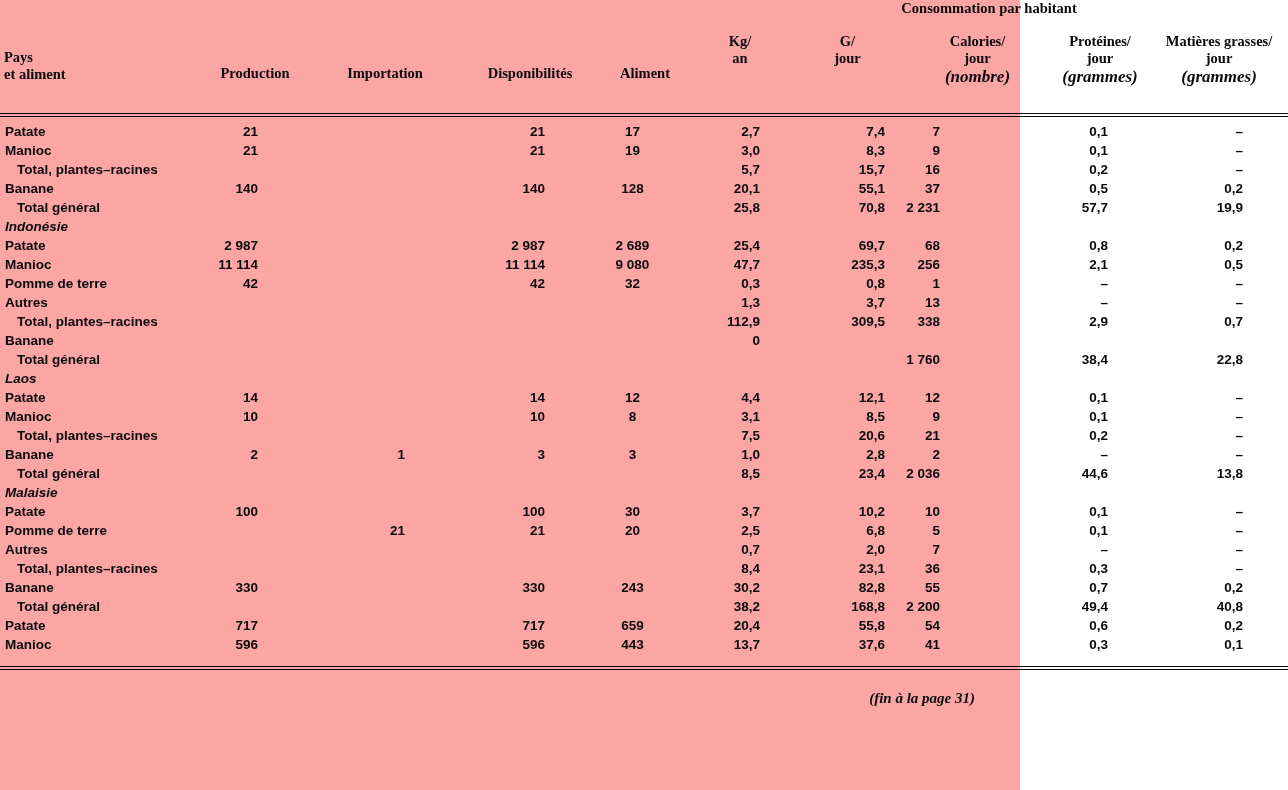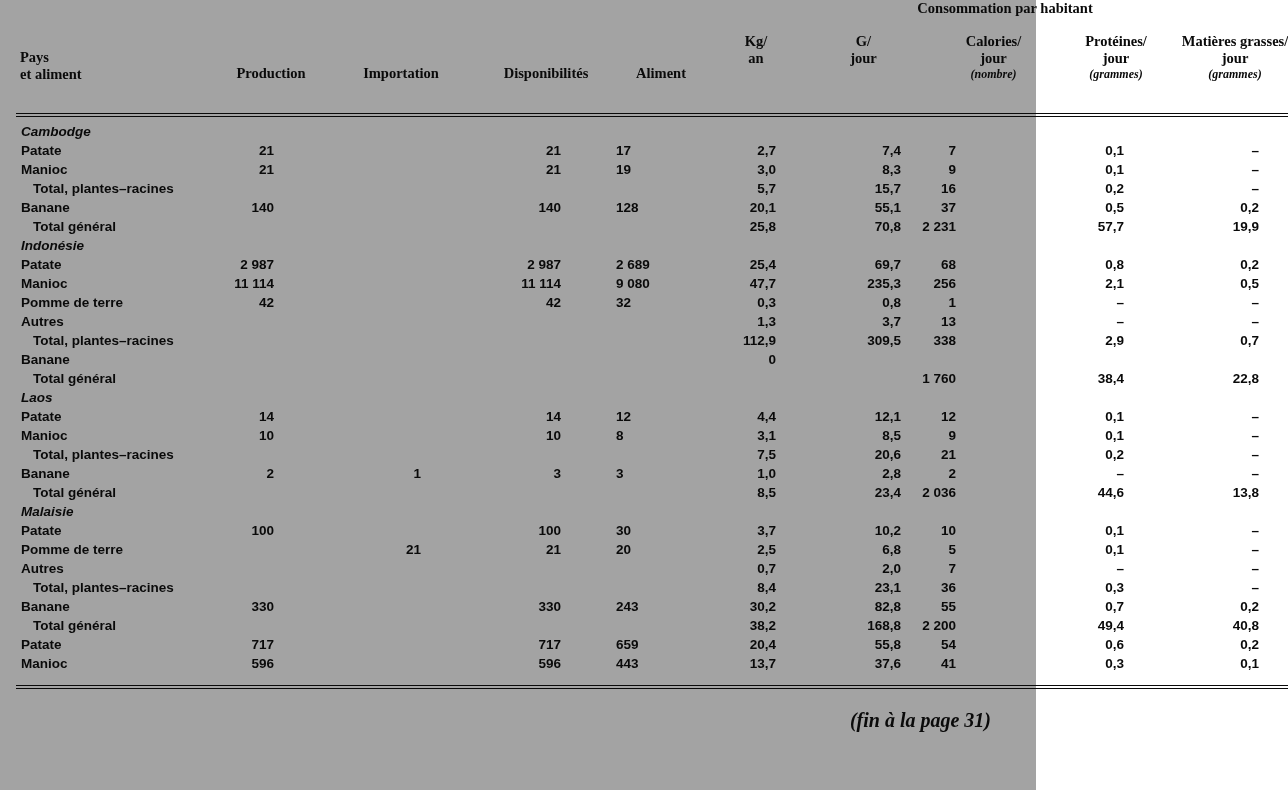--- a/index.html
+++ b/index.html
@@ -9,22 +9,21 @@
     width: 1288px;
     height: 790px;
     overflow: hidden;
     color: #0a0a0a;
     font-family: "Liberation Sans", sans-serif;
   }
   .page {
     width: 1020px;
     height: 790px;
     position: relative;
-    background: #a3a3a3;
-    padding-left: 16px;
+    background: #fca5a5;
   }
   table.data-table {
     width: 1288px;
     border-collapse: collapse;
     table-layout: fixed;
     border-bottom: 4px double #0a0a0a;
   }
   
   thead th {
     font-family: "Liberation Serif", serif;
@@ -46,54 +45,54 @@
   th.h-pays {
     text-align: left;
     vertical-align: middle;
     padding-left: 4px;
     padding-bottom: 10px;
     line-height: 1.15;
   }
   th.h-single { vertical-align: middle; padding-top: 4px; }
   th.h-stack { padding-top: 4px; line-height: 1.18; }
   .hline { display: block; }
-  .hline.italic { font-style: italic; font-weight: bold; font-size: 12px; }
+  .hline.italic { font-style: italic; font-weight: bold; font-size: 17px; }
   
   tbody td {
     font-size: 13.5px;
     font-weight: bold;
     line-height: 19px;
     height: 19px;
     padding: 0;
     white-space: pre;
     overflow: hidden;
   }
   tr.body-pad-row td { height: 5px; line-height: 5px; }
   tr.bottom-pad-row td { height: 12px; line-height: 12px; }
   td.c-label { text-align: left; padding-left: 5px; }
   td.c-label.indent { padding-left: 17px; }
   td.section-name { font-style: italic; }
   td.c-prod  { text-align: right; padding-right: 52px; }
   td.c-imp   { text-align: right; padding-right: 55px; }
   td.c-disp  { text-align: right; padding-right: 55px; }
-  td.c-alim  { text-align: left; padding-right: 25px; }
+  td.c-alim  { text-align: center; padding-right: 25px; }
   td.c-kg    { text-align: right; padding-right: 30px; }
   td.c-g     { text-align: right; padding-right: 20px; }
   td.c-cal   { text-align: right; padding-right: 110px; }
   td.c-prot  { text-align: right; padding-right: 42px; }
   td.c-mat   { text-align: right; padding-right: 45px; }
   
   .footer-note {
     margin-top: 20px;
     padding-right: 45px;
     text-align: right;
     font-family: "Liberation Serif", serif;
     font-style: italic;
     font-weight: bold;
-    font-size: 20px;
+    font-size: 15px;
   }
 </style>
 </head>
 <body>
 
 <div class="page">
   <table class="data-table">
     <colgroup>
       <col style="width:200px">
         <col style="width:110px">
@@ -143,32 +142,20 @@
           <span class="hline">jour</span>
           <span class="hline italic">(grammes)</span>
         </th>
       </tr>
     </thead>
     <tbody>
         <tr class="body-pad-row">
           <td colspan="10"></td>
         </tr>
         <tr>
-          <td class="c-label section-name">Cambodge</td>
-          <td></td>
-          <td></td>
-          <td></td>
-          <td></td>
-          <td></td>
-          <td></td>
-          <td></td>
-          <td></td>
-          <td></td>
-        </tr>
-        <tr>
           <td class="c-label">Patate</td>
           <td class="c-prod">21</td>
           <td class="c-imp"></td>
           <td class="c-disp">21</td>
           <td class="c-alim">17</td>
           <td class="c-kg">2,7</td>
           <td class="c-g">7,4</td>
           <td class="c-cal">7</td>
           <td class="c-prot">0,1</td>
           <td class="c-mat">–</td>

